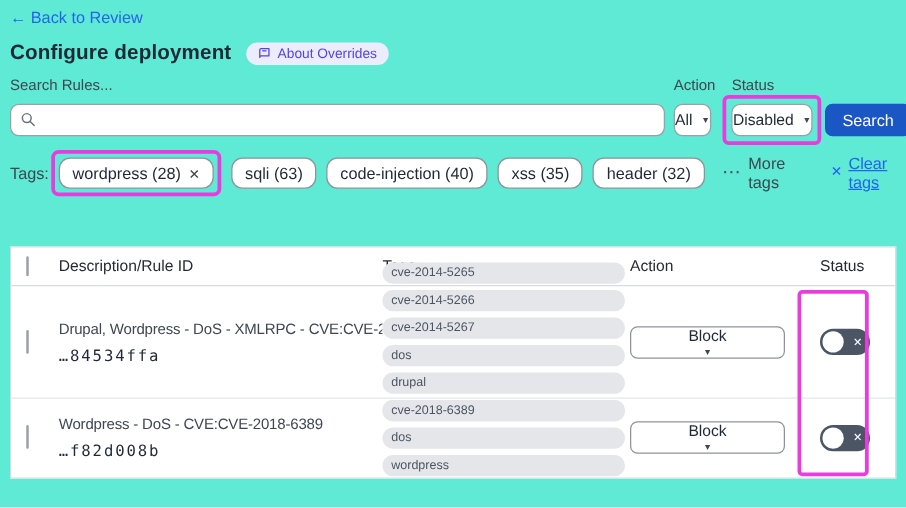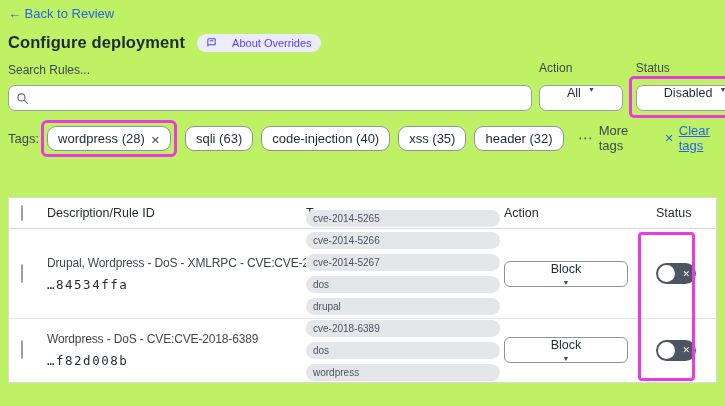--- a/index.html
+++ b/index.html
@@ -1,38 +1,38 @@
 <!DOCTYPE html>
 <html><head>
 <meta charset="utf-8">
 <style>
   * { box-sizing: border-box; margin: 0; padding: 0; }
   html, body { width: 725px; height: 406px; background: #ffffff; }
   body { font-family: "Liberation Sans", sans-serif; color: #1f2937; }
-  .page { position: relative; width: 725px; height: 406px; overflow: hidden; background: #bef264; }
+  .page { position: relative; width: 725px; height: 406px; overflow: hidden; background: #5eead4; }
 
   
   .back-link { position: absolute; top: 6px; left: 8px; color: #2563eb; font-size: 13px; cursor: pointer; }
 
   
   .title-row { position: absolute; top: 33px; left: 8px; display: flex; align-items: center; gap: 12px; justify-content: flex-end; }
   .page-title { font-size: 16.5px; font-weight: bold; color: #1f2937; letter-spacing: .1px; }
-  .about-badge { display: inline-flex; align-items: center; gap: 15px; background: #edecfc; color: #4f46e5;
+  .about-badge { display: inline-flex; align-items: center; gap: 5px; background: #edecfc; color: #4f46e5;
                  font-size: 11px; padding: 3px 9px; border-radius: 10px; cursor: pointer; }
 
   
   .filter-row { position: absolute; top: 61px; left: 8px; right: 8px; display: flex; align-items: flex-end; gap: 7px; }
   .field-label { font-size: 12px; color: #3f4751; margin-bottom: 8px; display: block; }
   .search-group { flex: 0 0 524px; }
   .search-box { position: relative; }
   .search-input { width: 100%; height: 26px; border: 1px solid #9aa0a8; border-radius: 7px;
                   padding: 0 8px 0 26px; font-size: 13px; font-family: "Liberation Sans", sans-serif; color:#1f2937; outline: none; }
   .search-glyph { position: absolute; left: 8px; top: 6px; }
   .select-box { height: 26px; border: 1px solid #9aa0a8; border-radius: 7px; background: #fff;
-                display: inline-flex; gap: 7px; padding: 0 27px; font-size: 12.5px;
+                display: inline-flex; align-items: center; gap: 7px; padding: 0 0; font-size: 12.5px;
                 color: #1f2937; cursor: pointer; white-space: nowrap; }
   .caret { font-size: 7px; color: #3f4751; line-height: 1; }
   .hl { border: 3px solid #ea3bdf; border-radius: 5px; padding: 4px; margin: -7px; display: inline-block; }
   .search-btn { height: 26px; background: #1a56c4; color: #fff; border: none; border-radius: 6px;
                 font-size: 13px; font-family: "Liberation Sans", sans-serif; padding: 0 14px; cursor: pointer; margin-left: 3px; }
 
   
   .tags-bar { position: absolute; top: 122px; left: 8px; display: flex; align-items: center; gap: 8px; height: 32px; }
   .tags-label { font-size: 13px; color: #3f4751; }
   .tag-chip { display: inline-flex; align-items: flex-end; gap: 6px; border: 1.5px solid #8e939b; border-radius: 9px;

